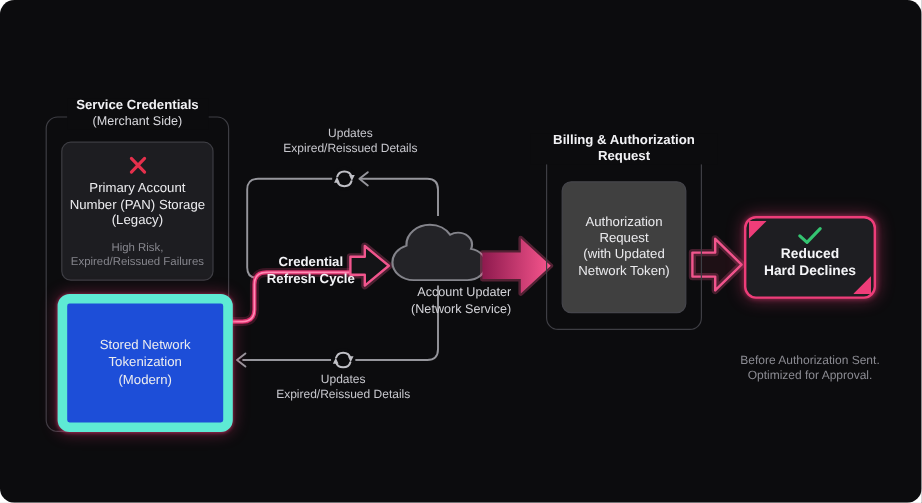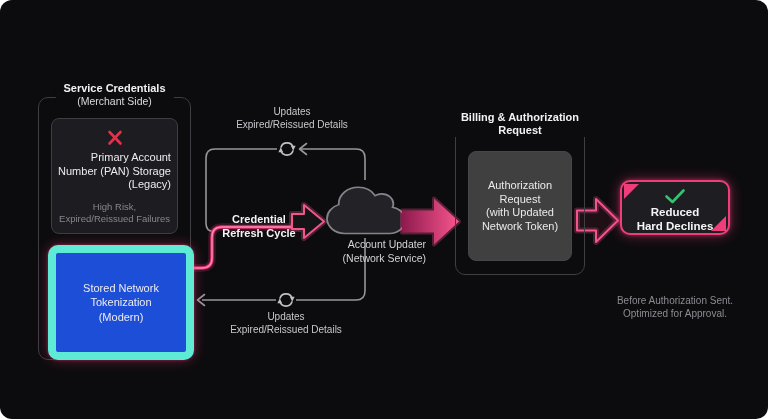--- a/index.html
+++ b/index.html
@@ -23,41 +23,41 @@
   }
   .legend .l1{font-size:11px;font-weight:bold;color:#f2f2f5;}
   .legend .l2{font-size:10.5px;color:#d9d9de;}
   .legend.billing{white-space:pre-line;font-size:11px;font-weight:bold;color:#f2f2f5;width:140px;}
 
   .innerbox{
     position:absolute;border-radius:8px;background:#1d1d21;border:1px solid #3d3d43;
     display:flex;flex-direction:column;align-items:center;justify-content:center;
   }
   .pan-box{left:12px;top:20px;width:127px;height:116px;justify-content:flex-start;padding-top:11px;box-sizing:border-box;}
-  .pan-title{font-size:11px;line-height:13.5px;color:#ececef;margin-top:5px;text-align:right;}
+  .pan-title{font-size:11px;line-height:13.5px;color:#ececef;margin-top:5px;}
   .pan-sub{font-size:9.5px;line-height:12px;color:#86868d;margin-top:9px;}
 
   .token-box{
     left:9px;top:147px;width:130px;height:99px;background:#1d4ed8;
     border:8px solid #5eead4;border-radius:10px;
     box-shadow:0 0 13px rgba(238,61,121,.38),0 0 3px rgba(238,61,121,.55);
     font-size:11px;line-height:14.5px;color:#ececef;
   }
 
   .billing-box{
     left:12px;top:23px;width:102px;height:108px;background:#404040;border:1px solid #45454b;
     font-size:11px;line-height:13.5px;color:#eaeaed;
   }
 
   .note{font-size:10px;line-height:12.5px;color:#c7c7cd;}
   .cloud-label{font-size:10.5px;line-height:13.5px;color:#d3d3d8;text-align:right;}
   .cycle-label{font-size:11px;font-weight:bold;line-height:13.5px;color:#f4f4f7;margin-top:23px;}
 
   .outcome{
-    position:absolute;left:620px;top:180px;width:110px;height:55px;
+    position:absolute;left:620px;top:180px;width:110px;height:69px;
     background:#1e1e22;border:2px solid #ee3d79;border-radius:10px;
     box-shadow:0 0 14px rgba(238,61,121,.45),0 0 4px rgba(238,61,121,.5);
     display:flex;flex-direction:column;align-items:center;padding-top:6px;box-sizing:border-box;
   }
   .outcome-title{font-size:11.5px;font-weight:bold;line-height:14px;color:#f5f5f8;margin-top:1px;}
   .corner{position:absolute;width:15px;height:15px;background:#ee3d79;}
   .corner.tl{left:2px;top:2px;clip-path:polygon(0 0,100% 0,0 100%);}
   .corner.br{right:2px;bottom:2px;clip-path:polygon(100% 0,100% 100%,0 100%);}
   .caption{font-size:10px;line-height:13px;color:#8b8b92;margin-top:36px;}
 </style>

